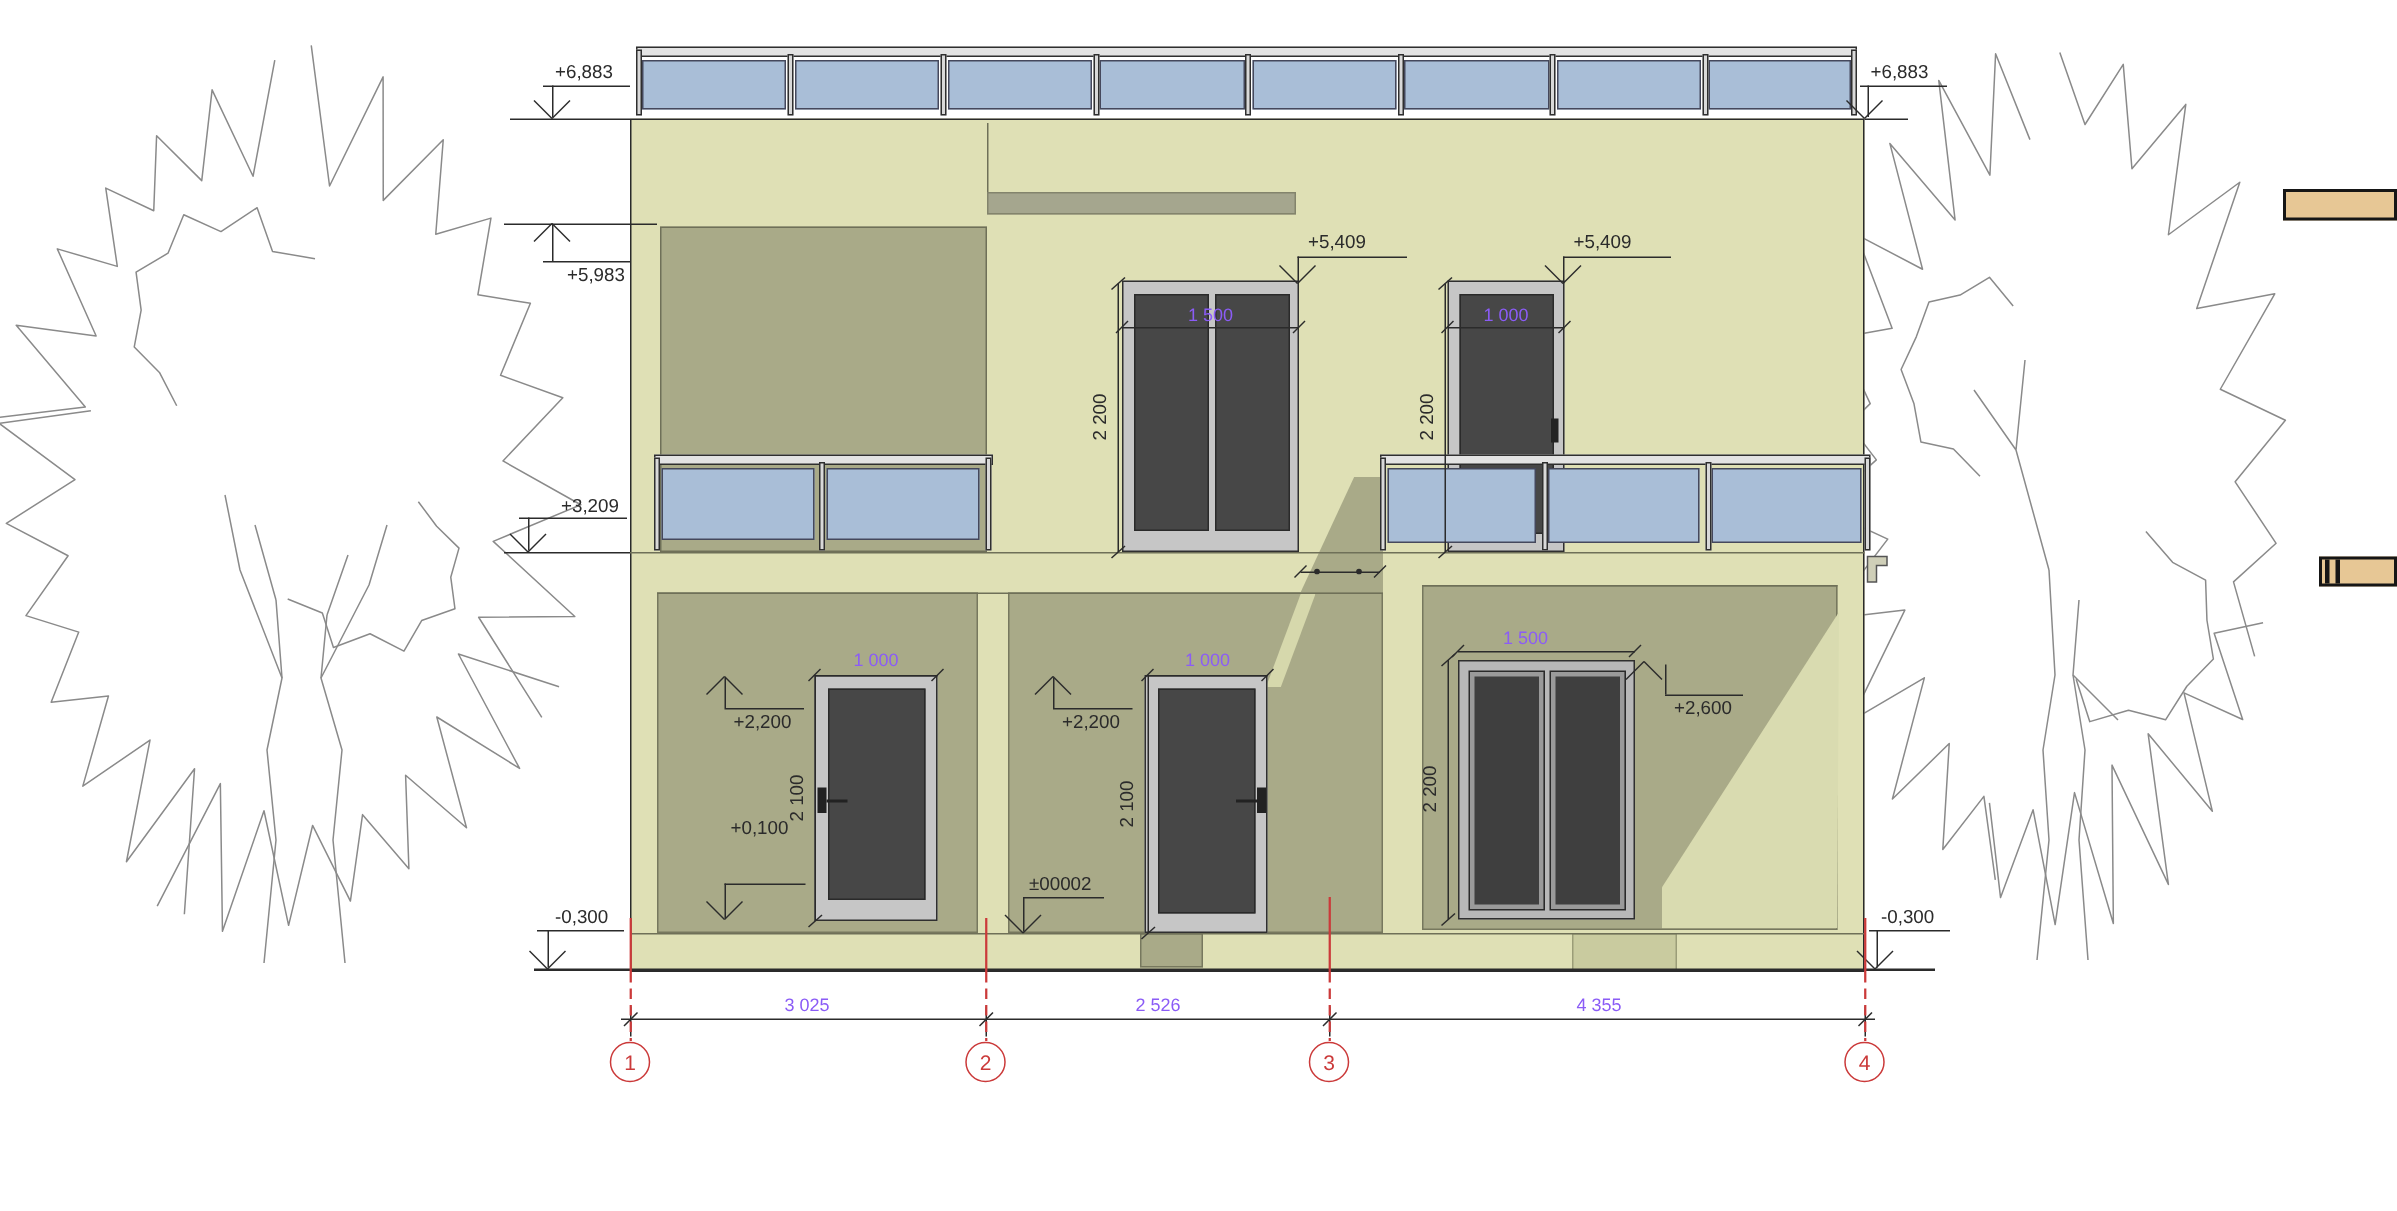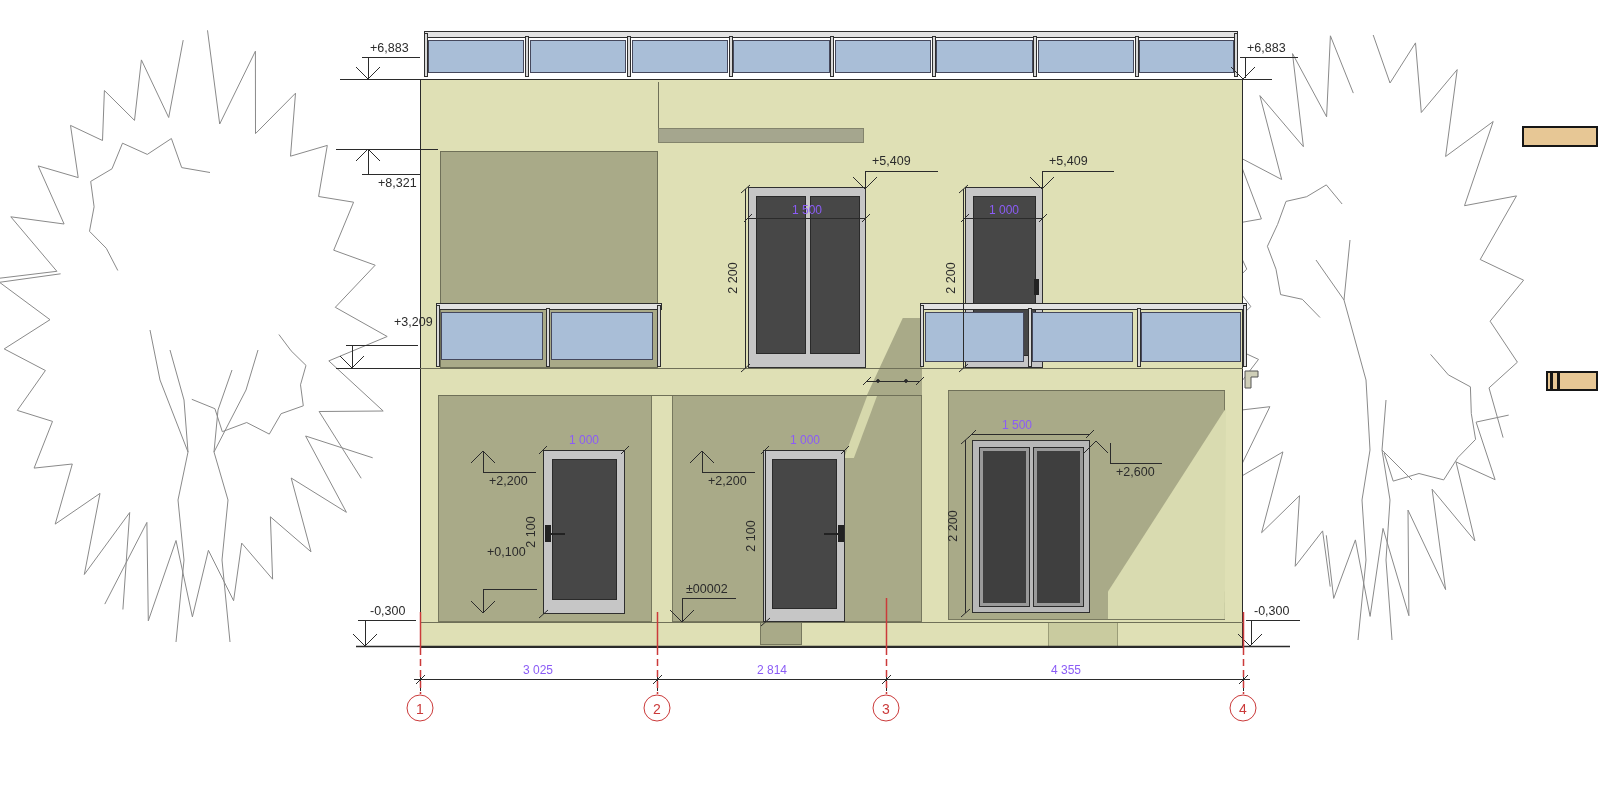--- a/index.html
+++ b/index.html
@@ -289,22 +289,22 @@
         <line x1="657.5" y1="648" x2="657.5" y2="694" stroke-dasharray="7 4"></line>
       <line x1="886.5" y1="598" x2="886.5" y2="648"></line>
         <line x1="886.5" y1="648" x2="886.5" y2="694" stroke-dasharray="7 4"></line>
       <line x1="1243.5" y1="612" x2="1243.5" y2="648"></line>
         <line x1="1243.5" y1="648" x2="1243.5" y2="694" stroke-dasharray="7 4"></line>
     </g>
   </svg>
 
   <div class="lbl" style="left:370px;top:42px;">+6,883</div>
   <div class="lbl" style="left:1247px;top:42px;">+6,883</div>
-  <div class="lbl" style="left:378px;top:177px;">+8,321</div>
-  <div class="lbl" style="left:374px;top:316px;margin-left:20px;">+3,209</div>
+  <div class="lbl" style="left:378px;top:177px;">+5,983</div>
+  <div class="lbl" style="left:374px;top:331px;">+3,209</div>
   <div class="lbl" style="left:370px;top:605px;">-0,300</div>
   <div class="lbl" style="left:1254px;top:605px;">-0,300</div>
   <div class="lbl" style="left:872px;top:155px;">+5,409</div>
   <div class="lbl" style="left:1049px;top:155px;">+5,409</div>
   <div class="lbl" style="left:489px;top:475px;">+2,200</div>
   <div class="lbl" style="left:708px;top:475px;">+2,200</div>
   <div class="lbl" style="left:1116px;top:466px;">+2,600</div>
   <div class="lbl" style="left:487px;top:546px;">+0,100</div>
   <div class="lbl" style="left:686px;top:583px;">±00002</div>
 
@@ -313,21 +313,21 @@
   <div class="dim" style="left:1004px;top:210px;">1 000</div>
   <div class="dimv" style="left:951px;top:278px;">2 200</div>
   <div class="dim" style="left:584px;top:440px;">1 000</div>
   <div class="dimv" style="left:531px;top:532px;">2 100</div>
   <div class="dim" style="left:805px;top:440px;">1 000</div>
   <div class="dimv" style="left:751px;top:536px;">2 100</div>
   <div class="dim" style="left:1017px;top:425px;">1 500</div>
   <div class="dimv" style="left:953px;top:526px;">2 200</div>
 
   <div class="dim" style="left:538px;top:670px;">3 025</div>
-  <div class="dim" style="left:772px;top:670px;">2 814</div>
+  <div class="dim" style="left:772px;top:670px;">2 526</div>
   <div class="dim" style="left:1066px;top:670px;">4 355</div>
 
   <div class="bubble" style="left:420px;top:708px;">
     <span>1</span>
     </div>
   <div class="bubble" style="left:657px;top:708px;">
     <span>2</span>
     </div>
   <div class="bubble" style="left:886px;top:708px;">
     <span>3</span>

